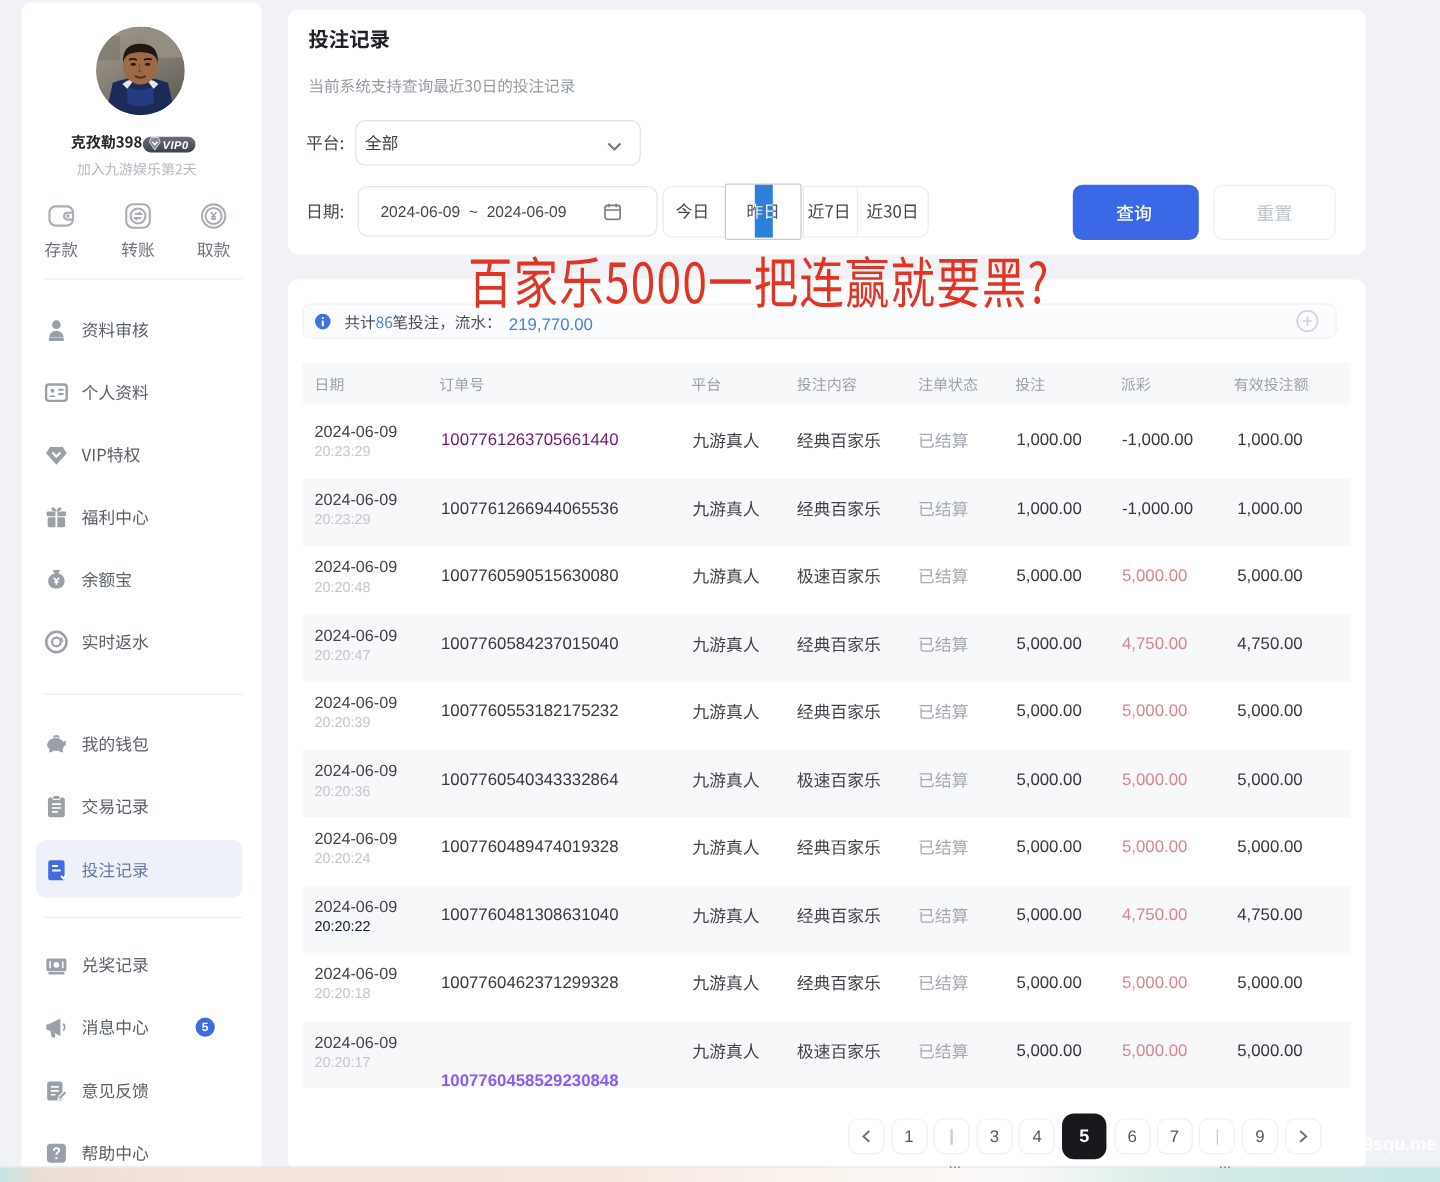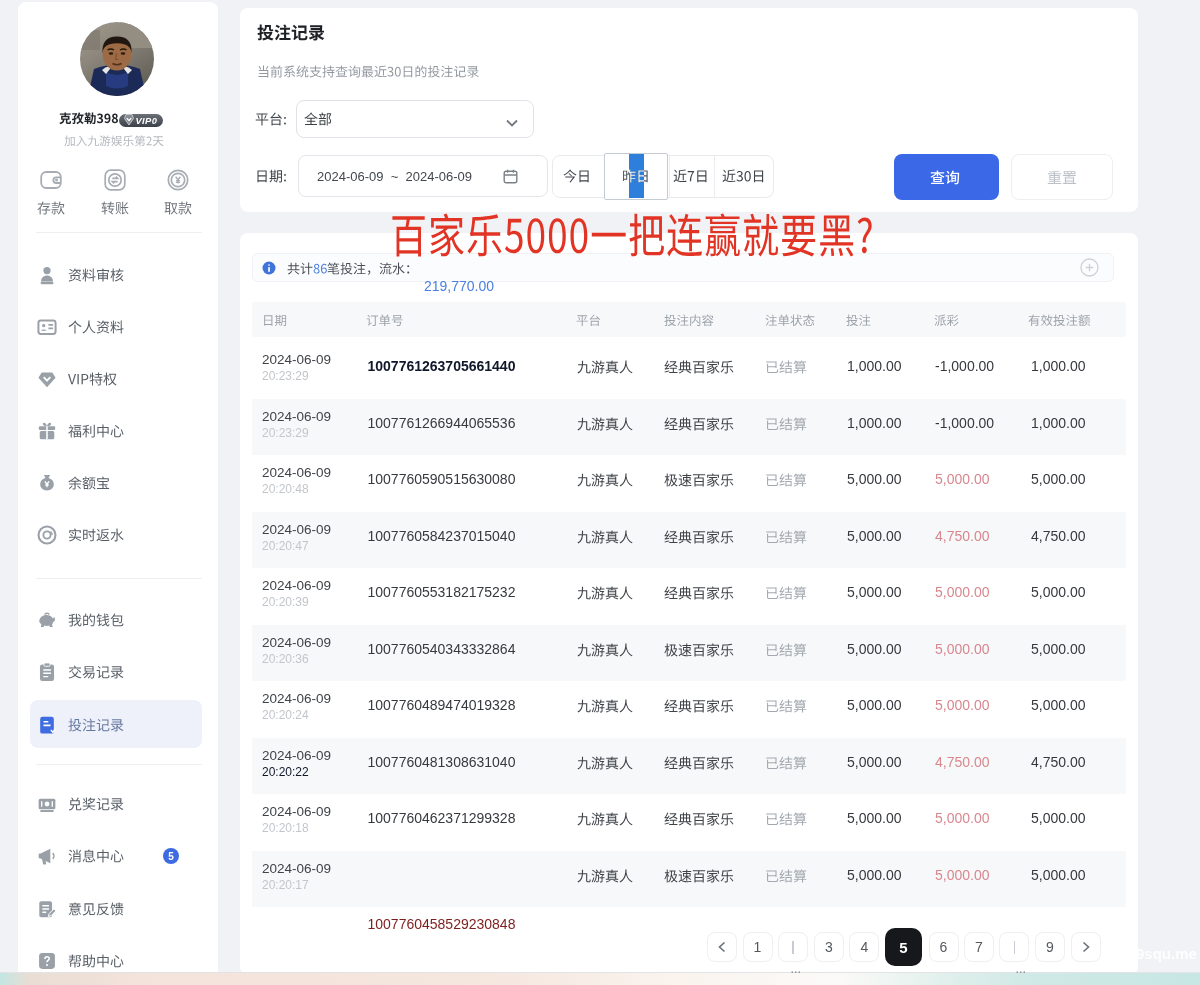--- a/index.html
+++ b/index.html
@@ -416,21 +416,21 @@
           <use href="#r7B14" transform="matrix(1 0 0 -1 0 880)"></use>
           <use href="#r6295" transform="matrix(1 0 0 -1 1000 880)"></use>
           <use href="#r6CE8" transform="matrix(1 0 0 -1 2000 880)"></use>
           <use href="#rFF0C" transform="matrix(1 0 0 -1 3000 880)"></use>
           <use href="#r6D41" transform="matrix(1 0 0 -1 4000 880)"></use>
           <use href="#r6C34" transform="matrix(1 0 0 -1 5000 880)"></use>
           <use href="#rFF1A" transform="matrix(1 0 0 -1 6000 880)"></use>
         </svg>
       </div>
     </div>
-    <div style="position:absolute;left:424px;top:263px;font-size:14px;line-height:14px;color:#4a7fe0;font-weight:400;white-space:nowrap;margin-top:16px;">219,770.00</div>
+    <div style="position:absolute;left:424px;top:263px;font-size:14px;line-height:14px;color:#4a7fe0;font-weight:400;white-space:nowrap;">219,770.00</div>
     <div style="position:absolute;left:1080px;top:258px;"><svg width="19" height="19" viewBox="0 0 19 19" fill="none" stroke="#cdd1d6" stroke-width="1.3">
         <circle cx="9.5" cy="9.5" r="8.5"></circle>
         <path d="M9.5 5.8v7.4M5.8 9.5h7.4"></path>
       </svg></div>
     <div style="position:absolute;left:252px;top:302px;width:874px;height:35px;background:#f7f8fa;border-radius:2px"></div>
     <div style="position:absolute;left:262px;top:313.5px;">
       <svg style="display:block;overflow:visible;" width="25.0" height="12.5" viewBox="0 0 2000 1000" fill="#9aa1a9">
         <use href="#r65E5" transform="matrix(1 0 0 -1 0 880)"></use>
         <use href="#r671F" transform="matrix(1 0 0 -1 1000 880)"></use>
       </svg>
@@ -480,21 +480,21 @@
       <svg style="display:block;overflow:visible;" width="62.5" height="12.5" viewBox="0 0 5000 1000" fill="#9aa1a9">
         <use href="#r6709" transform="matrix(1 0 0 -1 0 880)"></use>
         <use href="#r6548" transform="matrix(1 0 0 -1 1000 880)"></use>
         <use href="#r6295" transform="matrix(1 0 0 -1 2000 880)"></use>
         <use href="#r6CE8" transform="matrix(1 0 0 -1 3000 880)"></use>
         <use href="#r989D" transform="matrix(1 0 0 -1 4000 880)"></use>
       </svg>
     </div>
     <div style="position:absolute;left:262px;top:353.0px;font-size:13.5px;line-height:13.5px;color:#3f4348;font-weight:400;white-space:nowrap;">2024-06-09</div>
     <div style="position:absolute;left:262px;top:370.3px;font-size:12px;line-height:12px;color:#c2c6cb;font-weight:400;white-space:nowrap;">20:23:29</div>
-    <div style="position:absolute;left:367.5px;top:359.0px;font-size:14px;line-height:14px;color:#0f172a;font-weight:700;white-space:nowrap;">1007761263705661440</div>
+    <div style="position:absolute;left:367.5px;top:359.0px;font-size:14px;line-height:14px;color:#701a75;font-weight:400;white-space:nowrap;">1007761263705661440</div>
     <div style="position:absolute;left:576.5px;top:360.0px;">
       <svg style="display:block;overflow:visible;" width="56.0" height="14" viewBox="0 0 4000 1000" fill="#3f4348">
         <use href="#r4E5D" transform="matrix(1 0 0 -1 0 880)"></use>
         <use href="#r6E38" transform="matrix(1 0 0 -1 1000 880)"></use>
         <use href="#r771F" transform="matrix(1 0 0 -1 2000 880)"></use>
         <use href="#r4EBA" transform="matrix(1 0 0 -1 3000 880)"></use>
       </svg>
     </div>
     <div style="position:absolute;left:664px;top:360.0px;">
       <svg style="display:block;overflow:visible;" width="70.0" height="14" viewBox="0 0 5000 1000" fill="#3f4348">
@@ -755,21 +755,21 @@
         <use href="#r7ED3" transform="matrix(1 0 0 -1 1000 880)"></use>
         <use href="#r7B97" transform="matrix(1 0 0 -1 2000 880)"></use>
       </svg>
     </div>
     <div style="position:absolute;left:847px;top:811.2px;font-size:14px;line-height:14px;color:#35383d;font-weight:400;white-space:nowrap;">5,000.00</div>
     <div style="position:absolute;left:935px;top:811.2px;font-size:14px;line-height:14px;color:#d8878e;font-weight:400;white-space:nowrap;">5,000.00</div>
     <div style="position:absolute;left:1031px;top:811.2px;font-size:14px;line-height:14px;color:#35383d;font-weight:400;white-space:nowrap;">5,000.00</div>
     <div style="position:absolute;left:252px;top:850.5px;width:874px;height:56.5px;background:#f7f8f9"></div>
     <div style="position:absolute;left:262px;top:861.5px;font-size:13.5px;line-height:13.5px;color:#3f4348;font-weight:400;white-space:nowrap;">2024-06-09</div>
     <div style="position:absolute;left:262px;top:878.8px;font-size:12px;line-height:12px;color:#c2c6cb;font-weight:400;white-space:nowrap;">20:20:17</div>
-    <div style="position:absolute;left:367.5px;top:917px;font-size:14px;line-height:14px;color:#7f1d1d;font-weight:400;white-space:nowrap;">1007760458529230848</div>
+    <div style="position:absolute;left:367.5px;top:893px;font-size:14px;line-height:14px;color:#8b5cf6;font-weight:700;white-space:nowrap;">1007760458529230848</div>
     <div style="position:absolute;left:576.5px;top:868.5px;">
       <svg style="display:block;overflow:visible;" width="56.0" height="14" viewBox="0 0 4000 1000" fill="#3f4348">
         <use href="#r4E5D" transform="matrix(1 0 0 -1 0 880)"></use>
         <use href="#r6E38" transform="matrix(1 0 0 -1 1000 880)"></use>
         <use href="#r771F" transform="matrix(1 0 0 -1 2000 880)"></use>
         <use href="#r4EBA" transform="matrix(1 0 0 -1 3000 880)"></use>
       </svg>
     </div>
     <div style="position:absolute;left:664px;top:868.5px;">
       <svg style="display:block;overflow:visible;" width="70.0" height="14" viewBox="0 0 5000 1000" fill="#3f4348">

